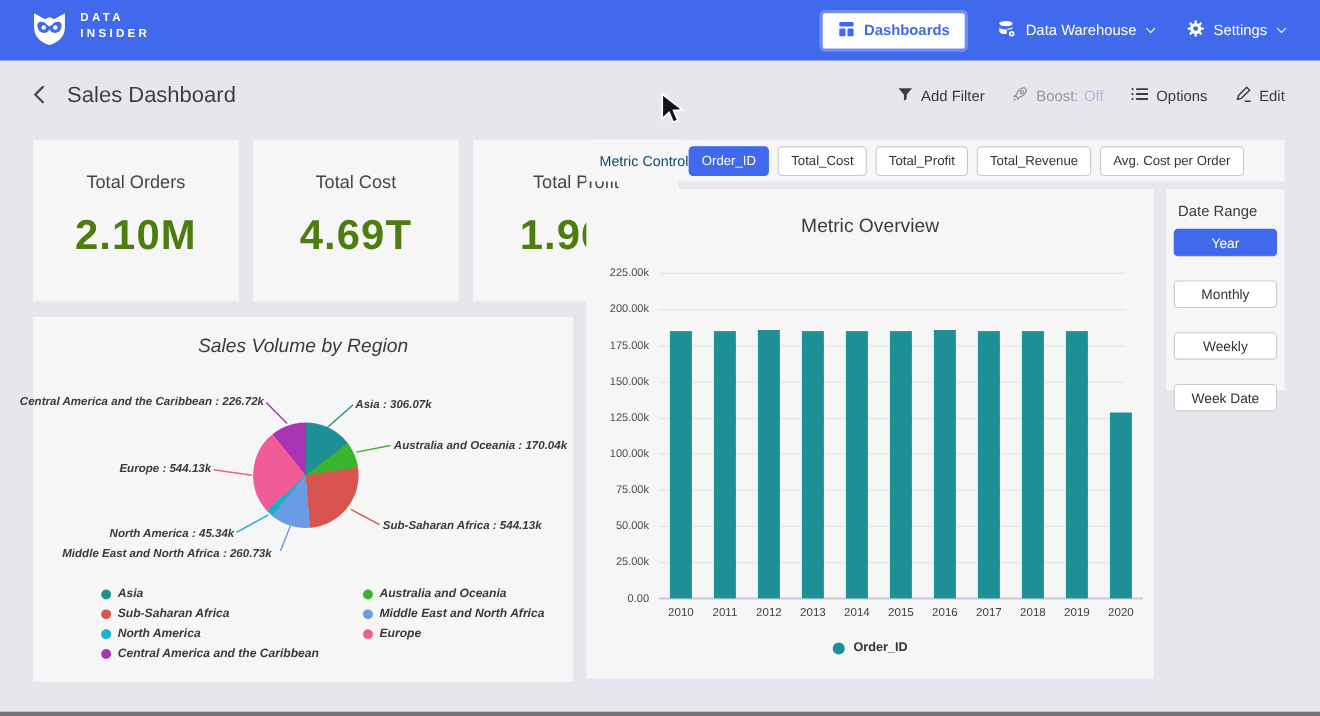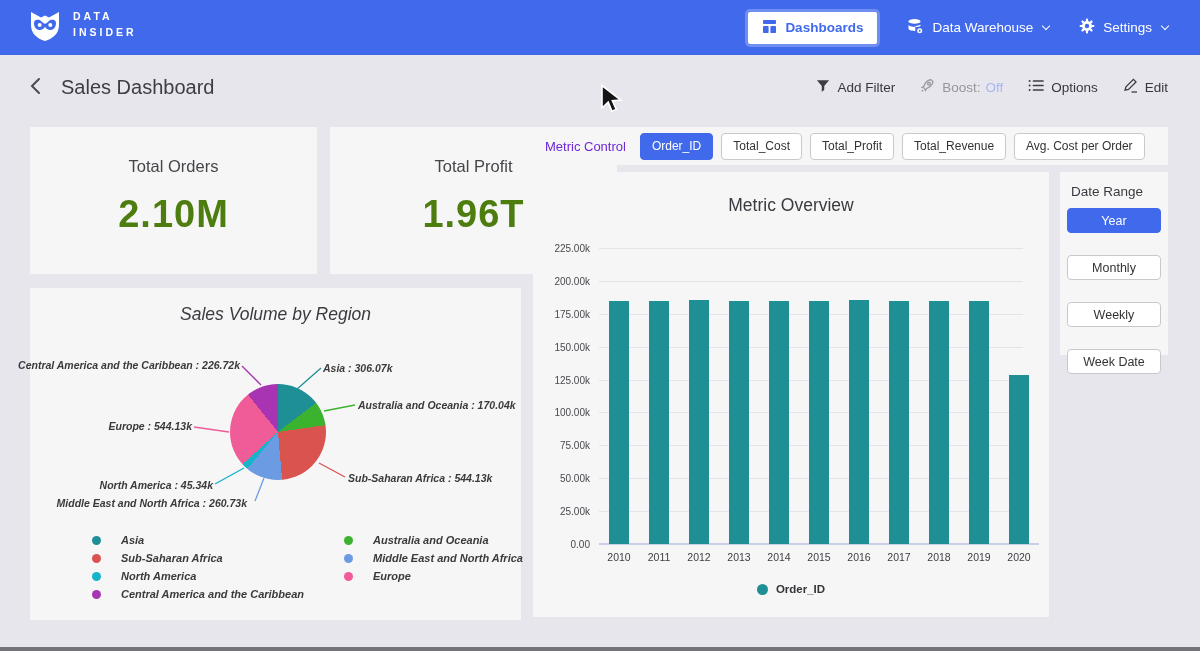--- a/index.html
+++ b/index.html
@@ -56,27 +56,27 @@
   .pie-label { position:absolute; font-size:10.5px; font-weight:bold; color:#3a3a3a; white-space:nowrap; }
   .pl-asia { left:293px; top:74px; }
   .pl-australia { left:328px; top:111px; }
   .pl-subsaharan { left:318px; top:184px; }
   .pl-europe { right:329px; top:132px; }
   .pl-na { right:308px; top:191px; }
   .pl-me { right:274px; top:209px; }
   .pl-ca { right:281px; top:71px; }
   .pie-legend { position:absolute; left:62px; top:246px; display:flex; gap:40px; }
   .legend-col { display:flex; flex-direction:column; gap:6px; }
-  .legend-item { display:flex; align-items:center; gap:20px; }
+  .legend-item { display:flex; align-items:center; gap:6px; }
   .legend-dot { width:9px; height:9px; border-radius:50%; flex:none; }
   .legend-text { font-size:11px; font-weight:bold; color:#3a3a3a; white-space:nowrap; }
 
   
   .metric-bar { position:absolute; left:533px; top:127px; width:635px; height:38px; background:#f7f6f7; display:flex; align-items:center; padding:0 12px; }
-  .metric-label { font-size:13px; color:#6d28d9; margin-right:14px; }
+  .metric-label { font-size:13px; color:#0c4a6e; }
   .metric-options { display:flex; gap:8px; }
   .chip { height:27px; padding:0 11px; background:#fff; border:1px solid #c9c8cf; border-radius:4px; font-family:inherit; font-size:12px; color:#333; cursor:pointer; white-space:nowrap; }
   .chip.active { background:#4169ec; border-color:#4169ec; color:#fff; }
 
   
   .bar-card { left:533px; top:172px; width:516px; height:445px; }
   .bar-card .card-title { padding-top:23px; }
   .bar-plot { position:absolute; left:66px; top:76px; right:10px; bottom:73px; }
   .gl { position:absolute; left:0; right:16px; height:1px; background:#e4e3e9; }
   .gl span { position:absolute; right:calc(100% + 9px); top:-5px; font-size:10px; color:#49484e; white-space:nowrap; }
@@ -211,20 +211,24 @@
       </span>
       <span>Edit</span>
     </button>
   </div>
 </div>
 
 <div class="kpi-row">
   <div class="kpi-card">
     <div class="kpi-label">Total Orders</div>
     <div class="kpi-value">2.10M</div>
+  </div>
+  <div class="kpi-card">
+    <div class="kpi-label">Total Cost</div>
+    <div class="kpi-value">4.69T</div>
   </div>
   <div class="kpi-card">
     <div class="kpi-label">Total Profit</div>
     <div class="kpi-value">1.96T</div>
   </div>
 </div>
 
 <div class="card pie-card">
   <div class="card-title">Sales Volume by Region</div>
   <div class="pie" style="background: conic-gradient(rgb(31, 143, 150) 0deg, rgb(31, 143, 150) 52.54deg, rgb(60, 179, 46) 52.54deg, rgb(60, 179, 46) 81.73deg, rgb(217, 83, 79) 81.73deg, rgb(217, 83, 79) 175.14deg, rgb(107, 155, 226) 175.14deg, rgb(107, 155, 226) 219.89deg, rgb(22, 179, 201) 219.89deg, rgb(22, 179, 201) 227.68deg, rgb(240, 92, 151) 227.68deg, rgb(240, 92, 151) 321.08deg, rgb(168, 52, 180) 321.08deg, rgb(168, 52, 180) 360deg);"></div>

